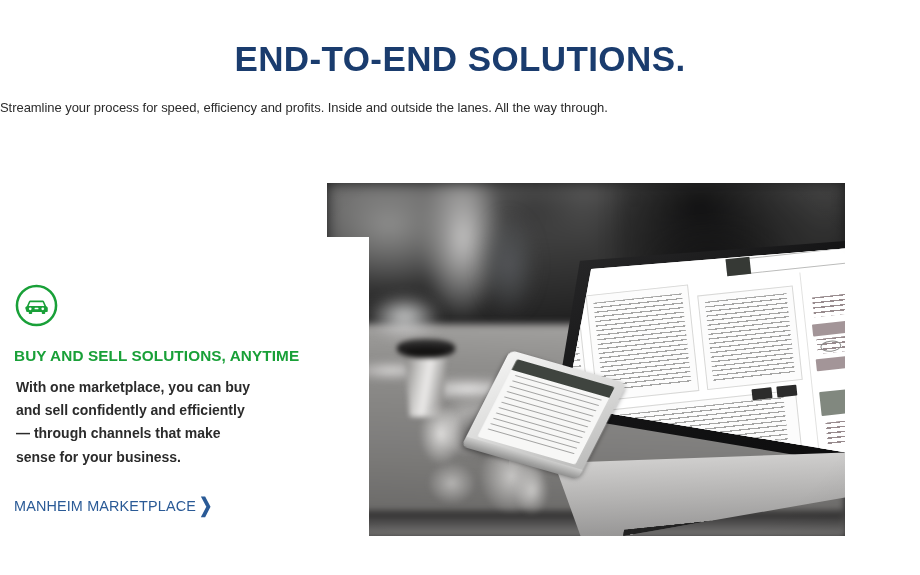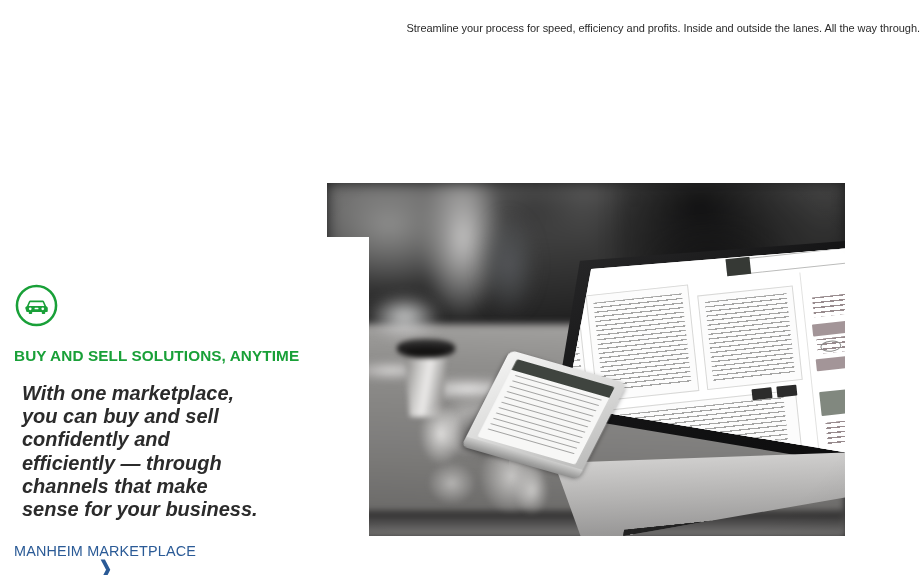--- a/index.html
+++ b/index.html
@@ -26,22 +26,22 @@
     font-size: 35px;
     font-weight: bold;
     color: #1a3c6e;
     letter-spacing: 0.4px;
     line-height: 1.05;
     font-stretch: condensed;
   }
   .page-subtitle {
     margin: 0;
     padding-top: 22px;
-    text-align: right;
-    font-size: 11px;
+    text-align: left;
+    font-size: 13px;
     font-weight: 400;
     color: #2b2b2b;
     letter-spacing: -0.05px;
   }
 
   
   .feature-col {
     position: absolute;
     left: 14px;
     top: 283px;
@@ -55,40 +55,38 @@
   .feature-heading {
     margin: 0;
     padding-top: 19px;
     font-size: 15.3px;
     font-weight: bold;
     color: #19a038;
     letter-spacing: 0.1px;
     font-stretch: condensed;
   }
   .feature-body {
-    margin: 8px;
+    margin: 2px;
     padding-top: 9px;
-    font-size: 20px;
+    font-size: 14px;
     font-weight: bold;
     color: #2b2b2b;
     line-height: 23.2px;
     width: 240px;
-    font-style: italic;
   }
   .feature-link {
     display: inline-flex;
     align-items: center;
     gap: 2px;
-    margin-top: 14px;
+    margin-top: 27px;
     font-size: 14.4px;
     color: #2a5a96;
     text-decoration: none;
     letter-spacing: 0.15px;
     cursor: pointer;
-    flex-direction: column;
   }
   .feature-link .chev {
     font-size: 16px;
     font-weight: bold;
     line-height: 1;
     margin-left: 1px;
     transform: translateY(0px) scaleY(1.25);
     display: inline-block;
   }
 
@@ -391,20 +389,21 @@
   }
   .vignette {
     position: absolute; inset: 0;
     background: radial-gradient(ellipse 110% 120% at 48% 48%, rgba(0,0,0,0) 52%, rgba(0,0,0,0.22) 100%);
   }
 </style>
 </head>
 <body>
 
 <div class="page-header">
+  <h1 class="page-title">END-TO-END SOLUTIONS.</h1>
   <p class="page-subtitle">Streamline your process for speed, efficiency and profits. Inside and outside the lanes. All the way through.</p>
 </div>
 
 <div class="feature-col">
 
   <span class="feature-icon-wrap">
     <svg class="feature-icon" viewBox="0 0 46 46" aria-hidden="true">
       <circle cx="23" cy="23" r="20" fill="none" stroke="#19a038" stroke-width="2.6"></circle>
       <path d="M11.5 25.6c0-1.0.7-1.6 1.6-1.9l1.9-4.3c.4-.9 1.2-1.4 2.2-1.4h11.6c1.0 0 1.8.5 2.2 1.4l1.9 4.3c.9.3 1.6.9 1.6 1.9v3.0c0 .6-.5 1.0-1.1 1.0h-1.5v1.1c0 .6-.5 1.0-1.1 1.0h-1.3c-.6 0-1.1-.4-1.1-1.0v-1.1H18.6v1.1c0 .6-.5 1.0-1.1 1.0h-1.3c-.6 0-1.1-.4-1.1-1.0v-1.1h-1.5c-.6 0-1.1-.4-1.1-1.0z" fill="#19a038"></path>
       <path d="M16.6 19.6h12.8l1.6 3.8H15z" fill="#ffffff"></path>

